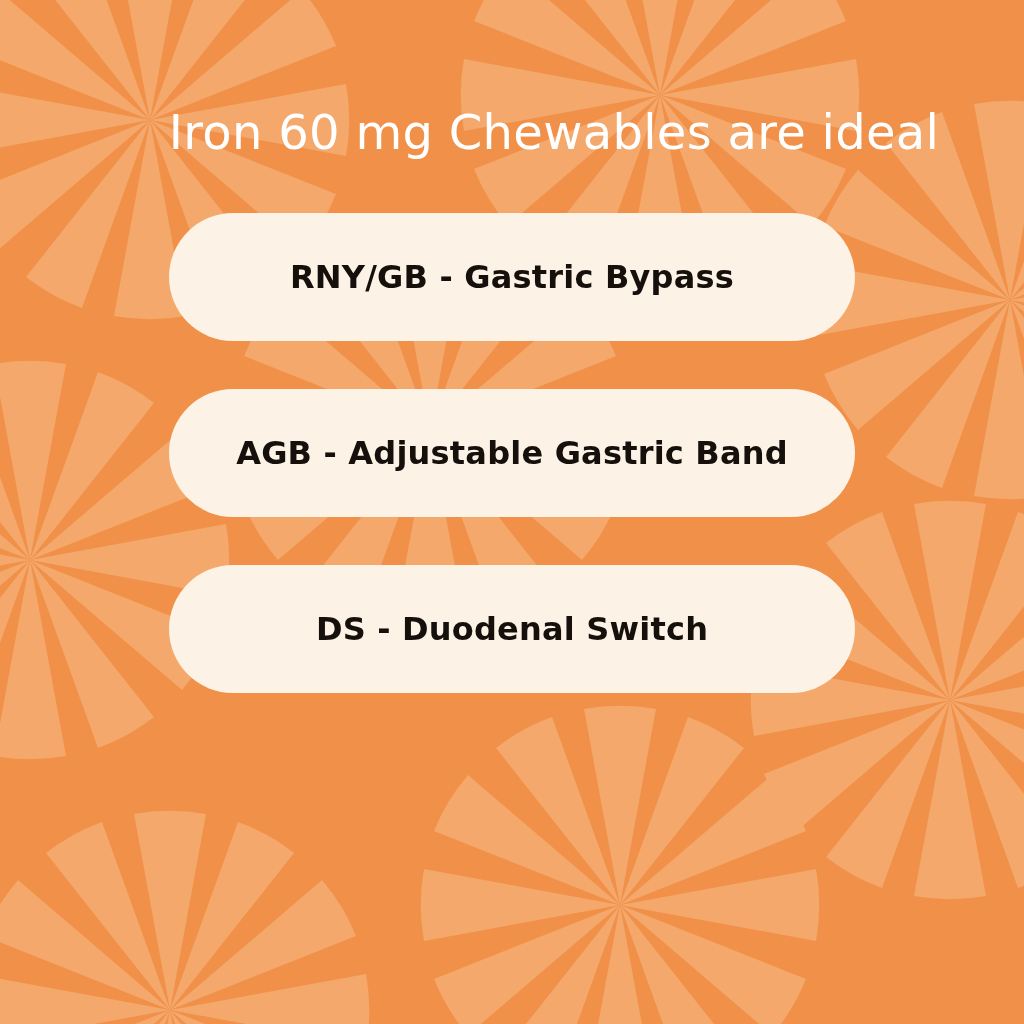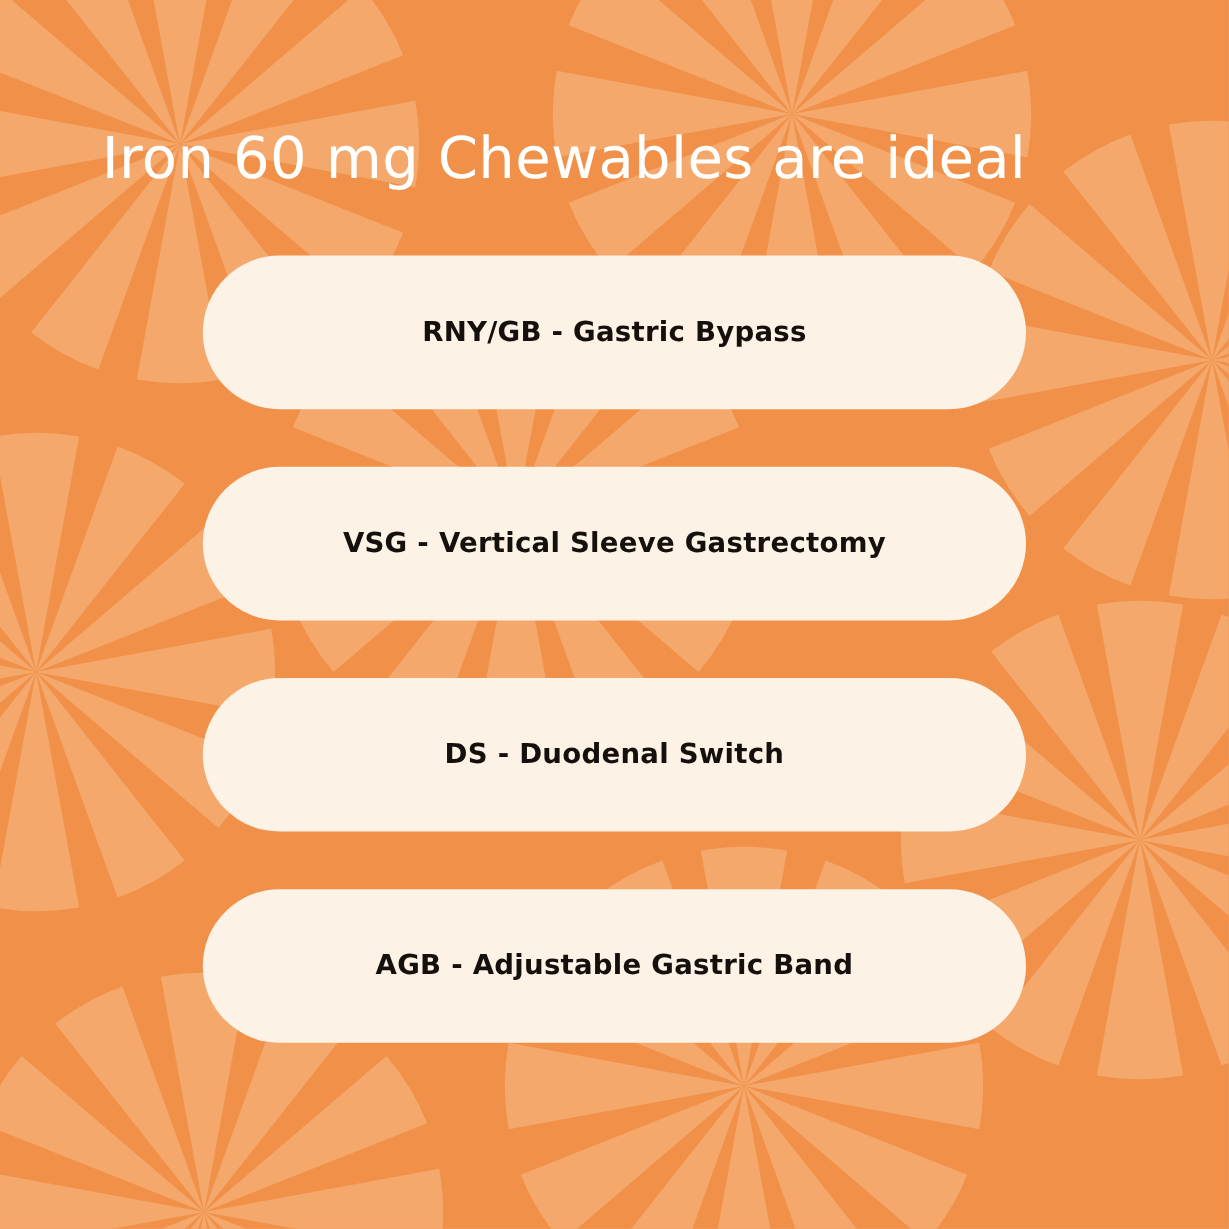--- a/index.html
+++ b/index.html
@@ -27,21 +27,21 @@
     pointer-events: none;
   }
   .content {
     position: relative;
     z-index: 2;
     width: 100%;
     height: 100%;
     box-sizing: border-box;
     display: flex;
     flex-direction: column;
-    align-items: flex-start;
+    align-items: flex-end;
     padding-top: 96px;
   }
   .headline {
     width: 940px;
     text-align: center;
     color: #FFFFFF;
     font-family: "DejaVu Sans", sans-serif;
     font-weight: 400;
     font-size: 48px;
     line-height: 1.52;
@@ -67,21 +67,21 @@
     display: flex;
     align-items: center;
     justify-content: center;
     box-sizing: border-box;
     padding: 0 28px;
   }
   .pill-label {
     color: #15100C;
     font-family: "DejaVu Sans", sans-serif;
     font-weight: bold;
-    font-size: 23px;
+    font-size: 32px;
     letter-spacing: 0.2px;
     text-align: center;
     white-space: nowrap;
   }
 </style>
 </head>
 <body>
 
 <div class="poster">
 
@@ -122,27 +122,24 @@
     <h1 class="headline">
       <span class="line">Iron 60 mg Chewables are ideal</span>
     </h1>
 
     <div class="pill-list">
 
       <div class="pill">
         <span class="pill-label">RNY/GB - Gastric Bypass</span>
       </div>
 
+
       <div class="pill">
-        <span class="pill-label">VSG - Vertical Sleeve Gastrectomy</span>
+        <span class="pill-label">AGB - Adjustable Gastric Band</span>
       </div>
 
       <div class="pill">
         <span class="pill-label">DS - Duodenal Switch</span>
-      </div>
-
-      <div class="pill">
-        <span class="pill-label">AGB - Adjustable Gastric Band</span>
       </div>
 
     </div>
   </div>
 </div>
 
 </body></html>

